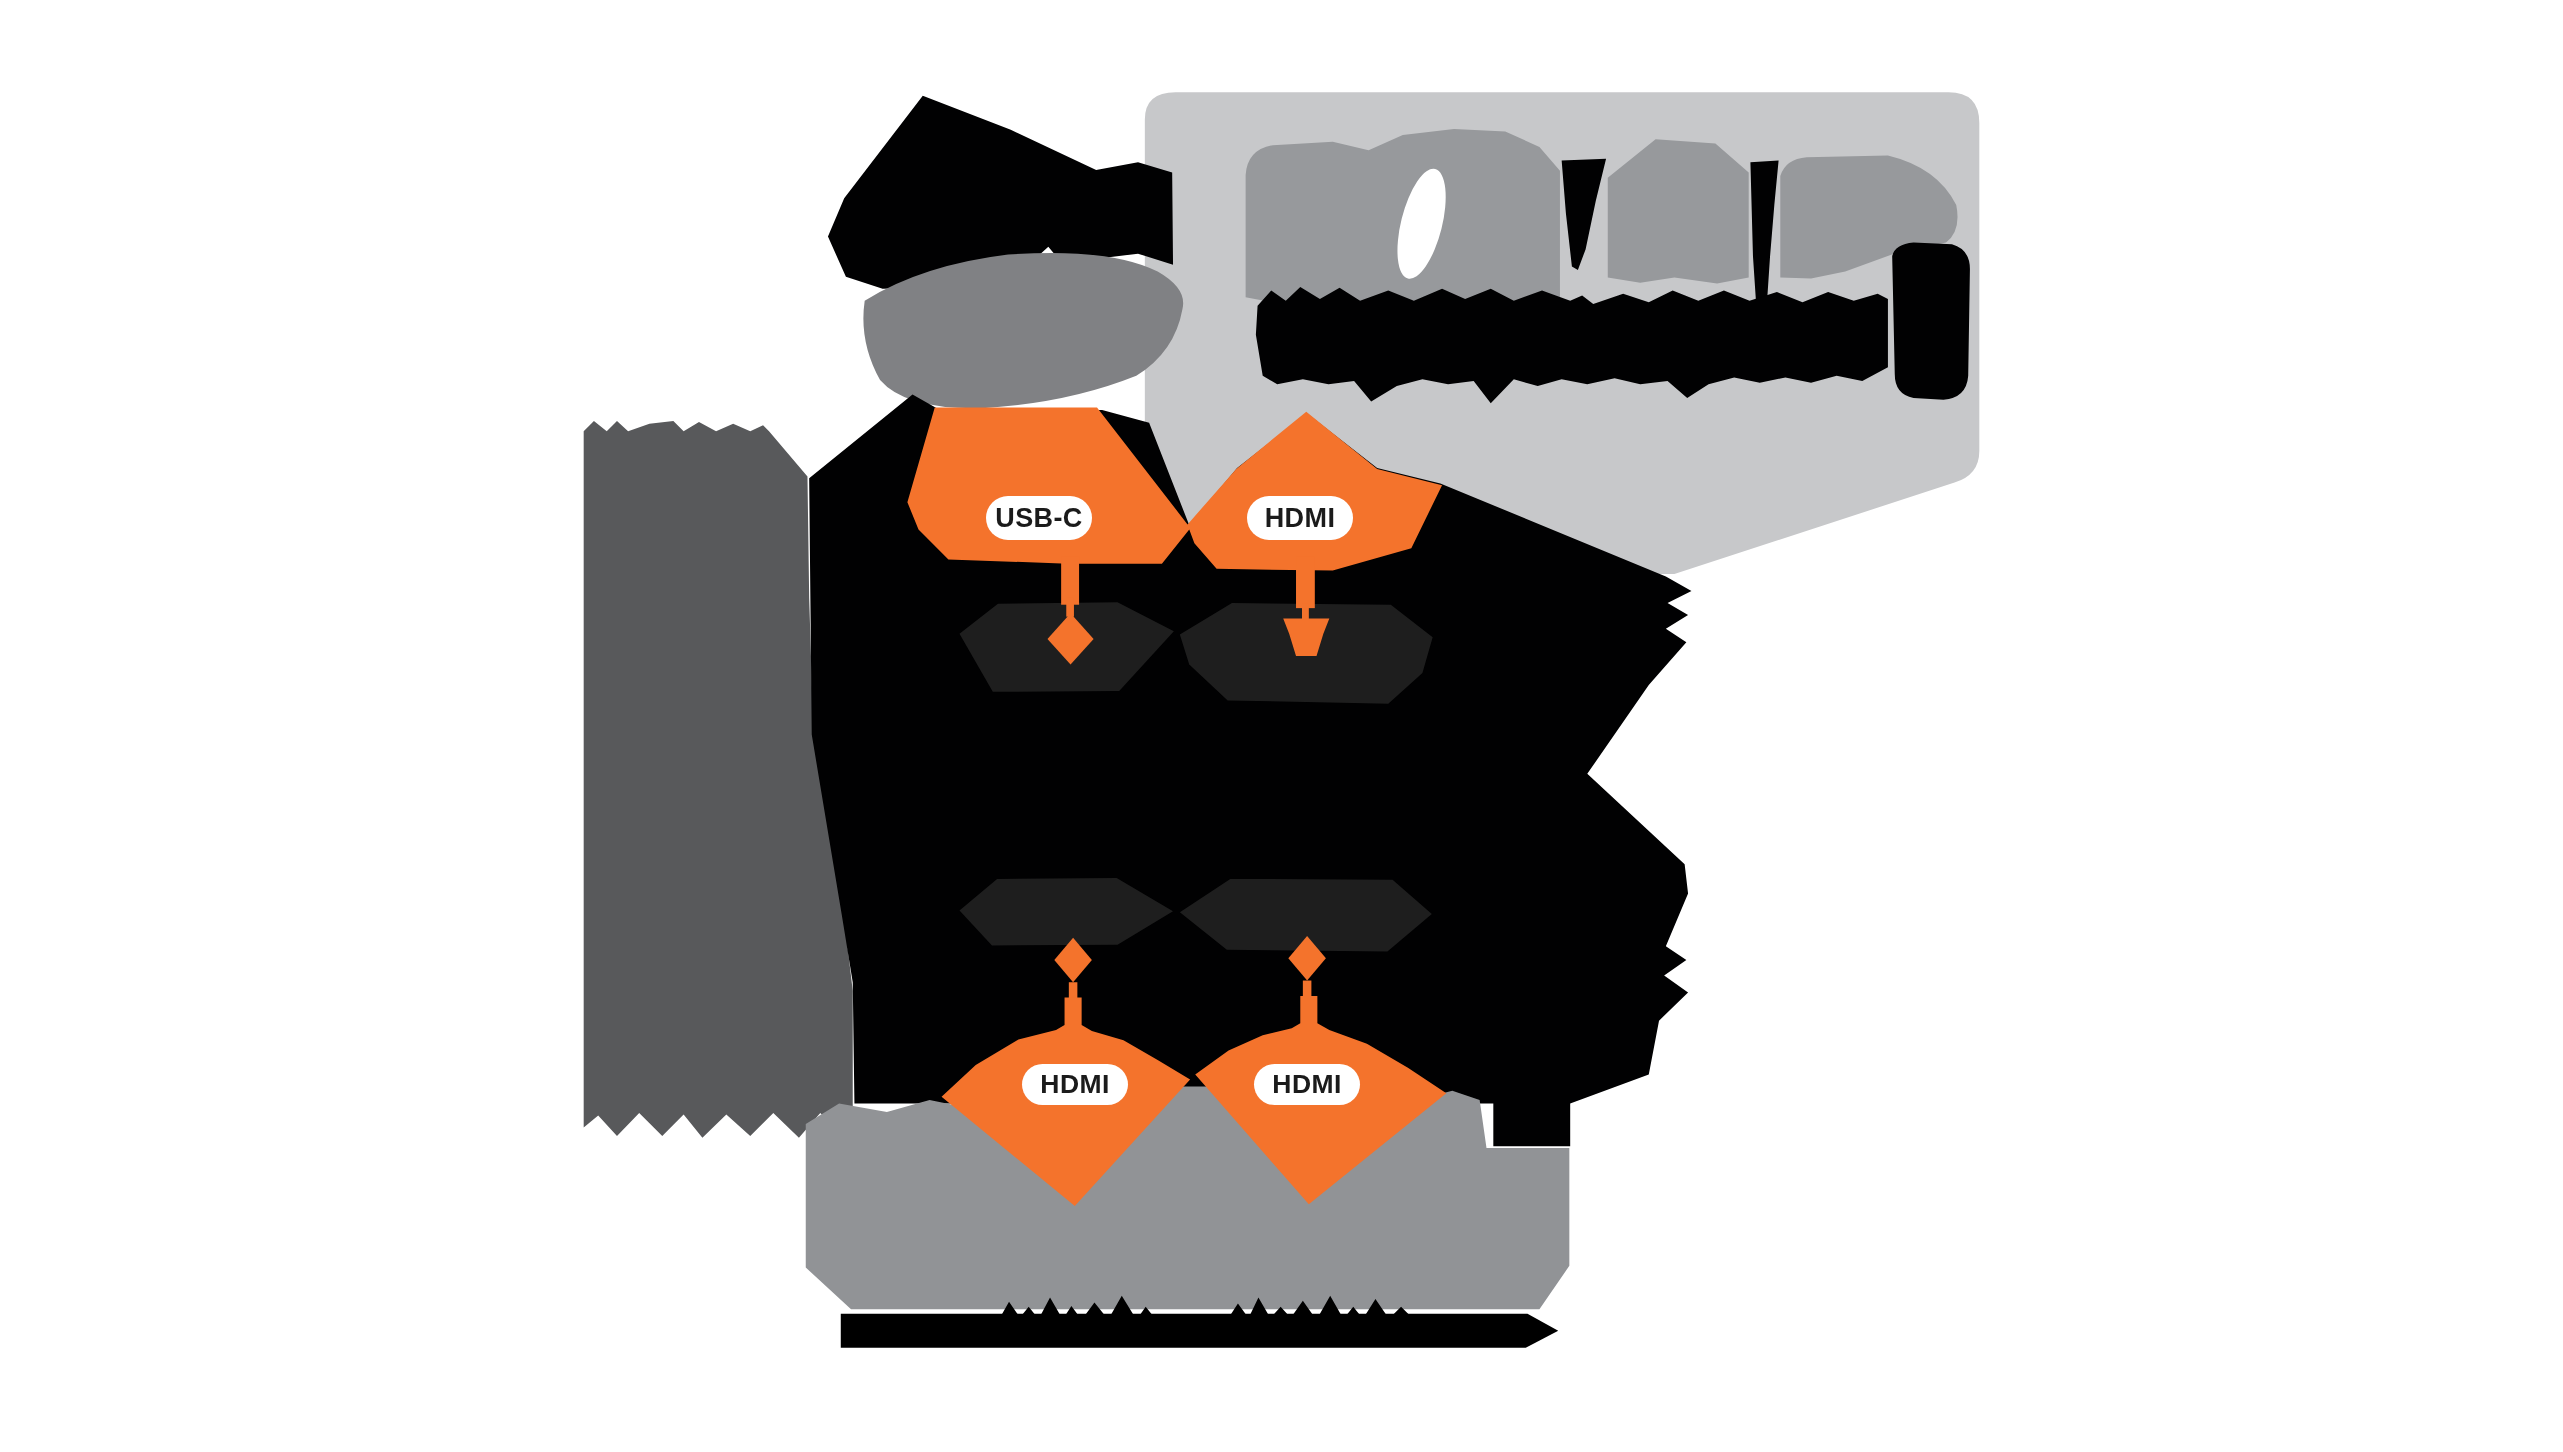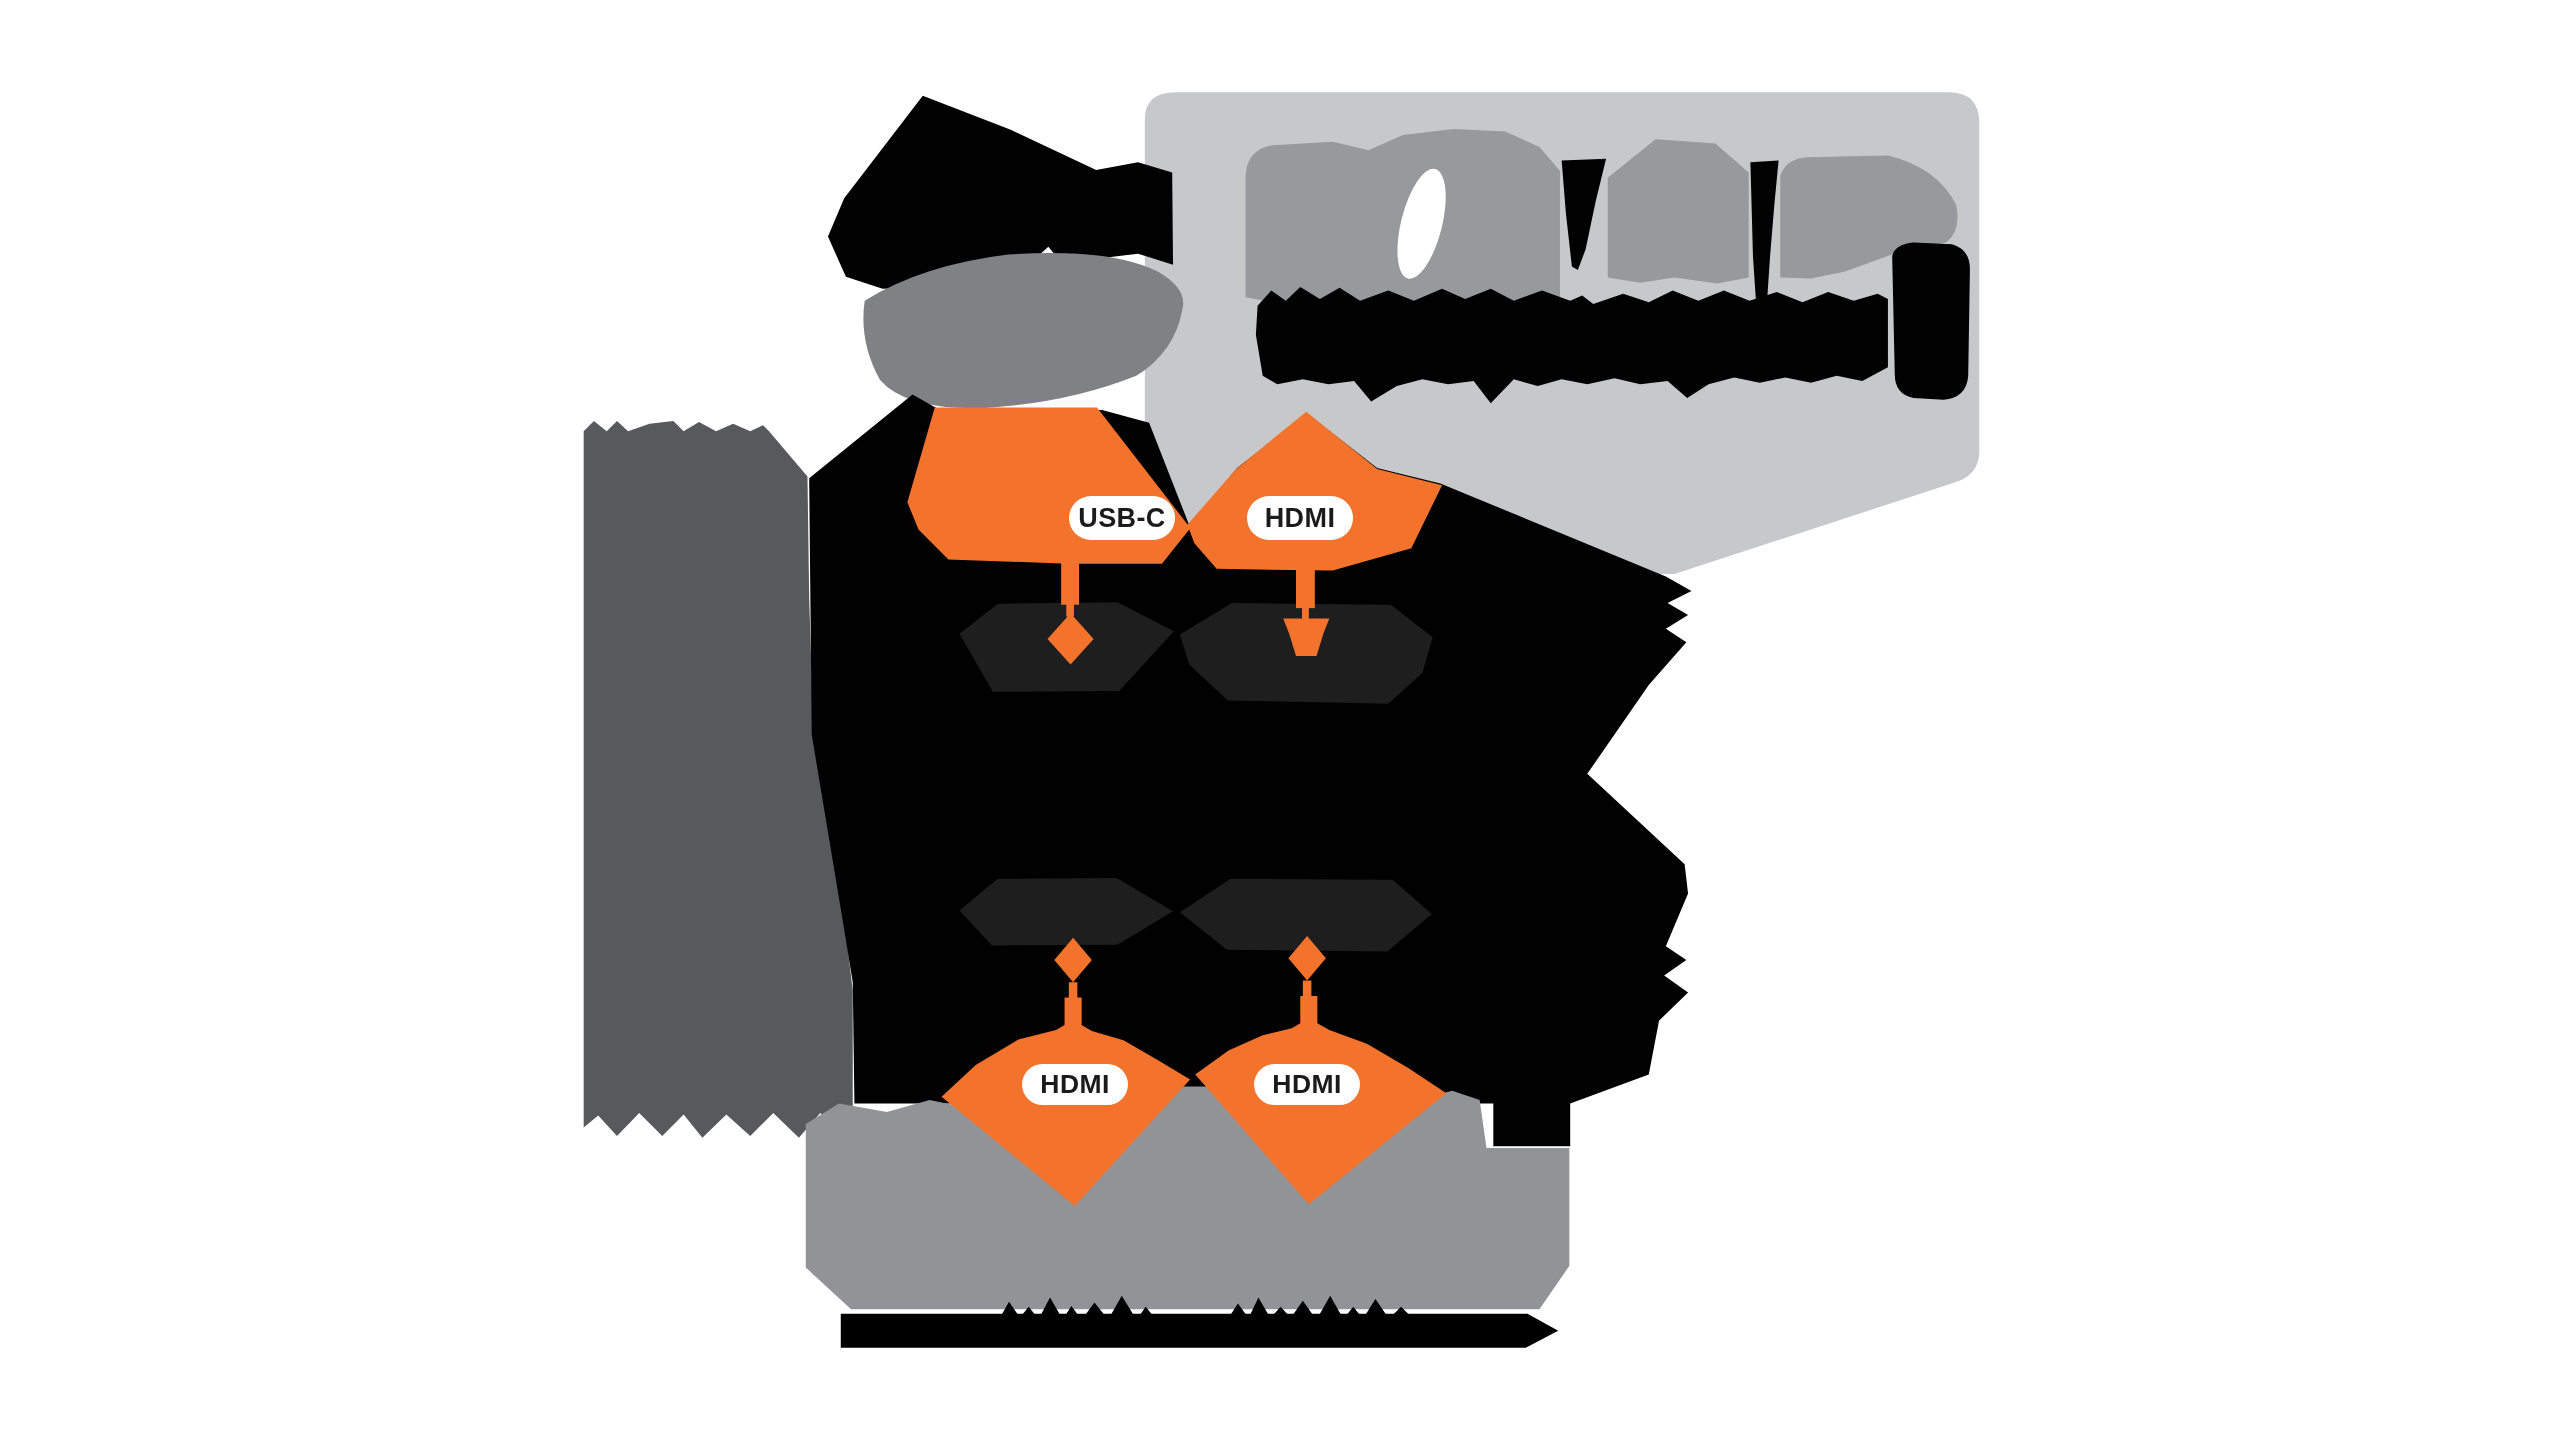--- a/index.html
+++ b/index.html
@@ -60,19 +60,19 @@
     <rect fill="#F4732C" x="1251" y="1150" width="10" height="20"></rect>
     <path fill="#F4732C" d="M1530,1096 L1552,1122 L1530,1148 L1508,1122 Z"></path>
     <rect fill="#F4732C" x="1525" y="1148" width="10" height="20"></rect>
     <path fill="#F4732C" d="M1102,1284 L1142,1247 L1192,1217 L1236,1206 L1246,1200 L1246,1168 L1266,1168 L1266,1200 L1278,1207 L1315,1218 L1355,1241 L1393,1264 L1258,1412 Z"></path>
     <path fill="#F4732C" d="M1399,1258 L1438,1230 L1478,1212 L1512,1204 L1522,1198 L1522,1166 L1542,1166 L1542,1198 L1556,1206 L1600,1222 L1648,1250 L1693,1280 L1532,1410 Z"></path>
 
     <path fill="#000000" d="M984,1538 L1788,1538 L1824,1558 L1786,1578 L984,1578 Z"></path>
     <path fill="#000000" d="M1172,1540 L1181,1524 L1192,1540 Z M1196,1540 L1204,1530 L1212,1540 Z M1218,1540 L1229,1519 L1241,1540 Z M1247,1540 L1254,1529 L1262,1540 Z M1270,1540 L1281,1525 L1293,1540 Z M1300,1540 L1313,1517 L1327,1540 Z M1334,1540 L1341,1530 L1349,1540 Z M1440,1540 L1449,1526 L1459,1540 Z M1463,1540 L1473,1519 L1485,1540 Z M1490,1540 L1499,1530 L1508,1540 Z M1513,1540 L1525,1523 L1537,1540 Z M1544,1540 L1557,1517 L1570,1540 Z M1576,1540 L1584,1530 L1592,1540 Z M1598,1540 L1610,1521 L1623,1540 Z M1630,1540 L1640,1530 L1650,1540 Z"></path>
   </svg>
 
-  <div class="pill pill-top" style="left:1069px;top:496px;text-align:center;">USB-C</div>
+  <div class="pill pill-top" style="left:986px;top:496px;text-align:center;">USB-C</div>
   <div class="pill pill-top" style="left:1247px;top:496px;">HDMI</div>
   <div class="pill pill-bottom" style="left:1022px;top:1064px;">HDMI</div>
   <div class="pill pill-bottom" style="left:1254px;top:1064px;">HDMI</div>
 
 </div>
 
 
 </body></html>

